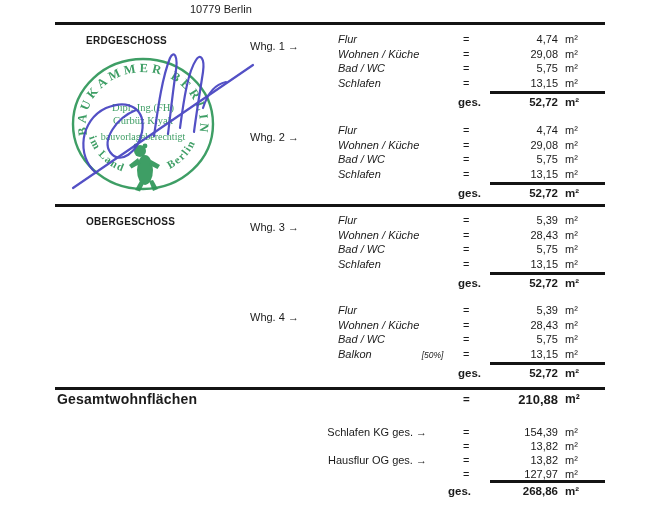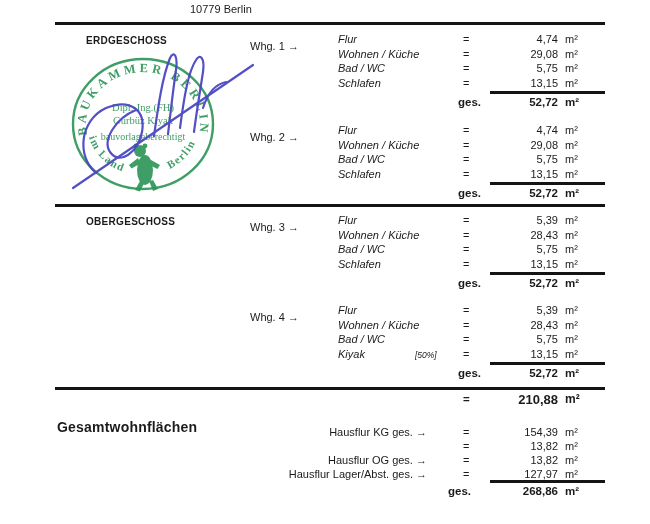--- a/index.html
+++ b/index.html
@@ -18,21 +18,21 @@
   .whg{position:absolute;left:0;top:0;font-size:11px;line-height:13.5px;margin-top:7px;}
   .room{position:absolute;left:88px;font-style:italic;}
   .note{font-size:8.5px;margin-left:3px;padding-left:47px;}
   .eq{position:absolute;left:213px;}
   .val{position:absolute;left:220px;width:88px;text-align:right;}
   .unit{position:absolute;left:315px;}
   .subline{position:absolute;left:240px;top:58px;width:115px;height:3px;background:#141414;}
   .gesrow{position:absolute;left:0;top:62px;width:356px;height:16px;font-size:11.5px;font-weight:bold;line-height:15px;}
   .ges-l{position:absolute;left:208px;}
   
-  .gt-title{left:57px;top:391px;font-size:14px;font-weight:bold;letter-spacing:.2px;margin-top:28px;}
+  .gt-title{left:57px;top:391px;font-size:14px;font-weight:bold;letter-spacing:.2px;}
   .gt-eq{left:463px;top:393px;font-size:11.5px;font-weight:bold;}
   .gt-val{left:440px;top:392px;width:118px;text-align:right;font-size:13px;font-weight:bold;}
   .gt-unit{left:565px;top:392px;font-size:12px;font-weight:bold;}
   
   .sum{position:absolute;left:230px;top:426px;width:376px;height:80px;}
   .sr{position:relative;height:14px;font-size:11px;line-height:13.5px;}
   .slabel{position:absolute;left:0;width:197px;text-align:right;}
   .seq{position:absolute;left:233px;}
   .sval{position:absolute;left:240px;width:88px;text-align:right;}
   .sunit{position:absolute;left:335px;}
@@ -207,21 +207,21 @@
     <span class="unit">m²</span>
   </div>
   <div class="r">
     <span class="room">Bad / WC</span>
     <span class="eq">=</span>
     <span class="val">5,75</span>
     <span class="unit">m²</span>
   </div>
   <div class="r">
     <span class="room">
-      <span>Kiyak</span><span class="note">[50%]</span>
+      <span>Balkon</span><span class="note">[50%]</span>
     </span>
     <span class="eq">=</span>
     <span class="val">13,15</span>
     <span class="unit">m²</span>
   </div>
   <div class="subline"></div>
   <div class="gesrow">
     <span class="ges-l">ges.</span>
     <span class="val">52,72</span>
     <span class="unit">m²</span>
@@ -229,38 +229,37 @@
 </div>
 
 <div class="rule" style="top:387px"></div>
 <div class="abs gt-title">Gesamtwohnflächen</div>
 <div class="abs gt-eq">=</div>
 <div class="abs gt-val">210,88</div>
 <div class="abs gt-unit">m²</div>
 
 <div class="sum">
   <div class="sr">
-    <span class="slabel">Hausflur KG ges. →</span>
+    <span class="slabel">Schlafen KG ges. →</span>
     <span class="seq">=</span>
     <span class="sval">154,39</span>
     <span class="sunit">m²</span>
   </div>
   <div class="sr">
     <span class="seq">=</span>
     <span class="sval">13,82</span>
     <span class="sunit">m²</span>
   </div>
   <div class="sr">
     <span class="slabel">Hausflur OG ges. →</span>
     <span class="seq">=</span>
     <span class="sval">13,82</span>
     <span class="sunit">m²</span>
   </div>
   <div class="sr">
-    <span class="slabel">Hausflur Lager/Abst. ges. →</span>
     <span class="seq">=</span>
     <span class="sval">127,97</span>
     <span class="sunit">m²</span>
   </div>
   <div class="sumline"></div>
   <div class="sges">
     <span class="sges-l">ges.</span>
     <span class="sval">268,86</span>
     <span class="sunit">m²</span>
   </div>

